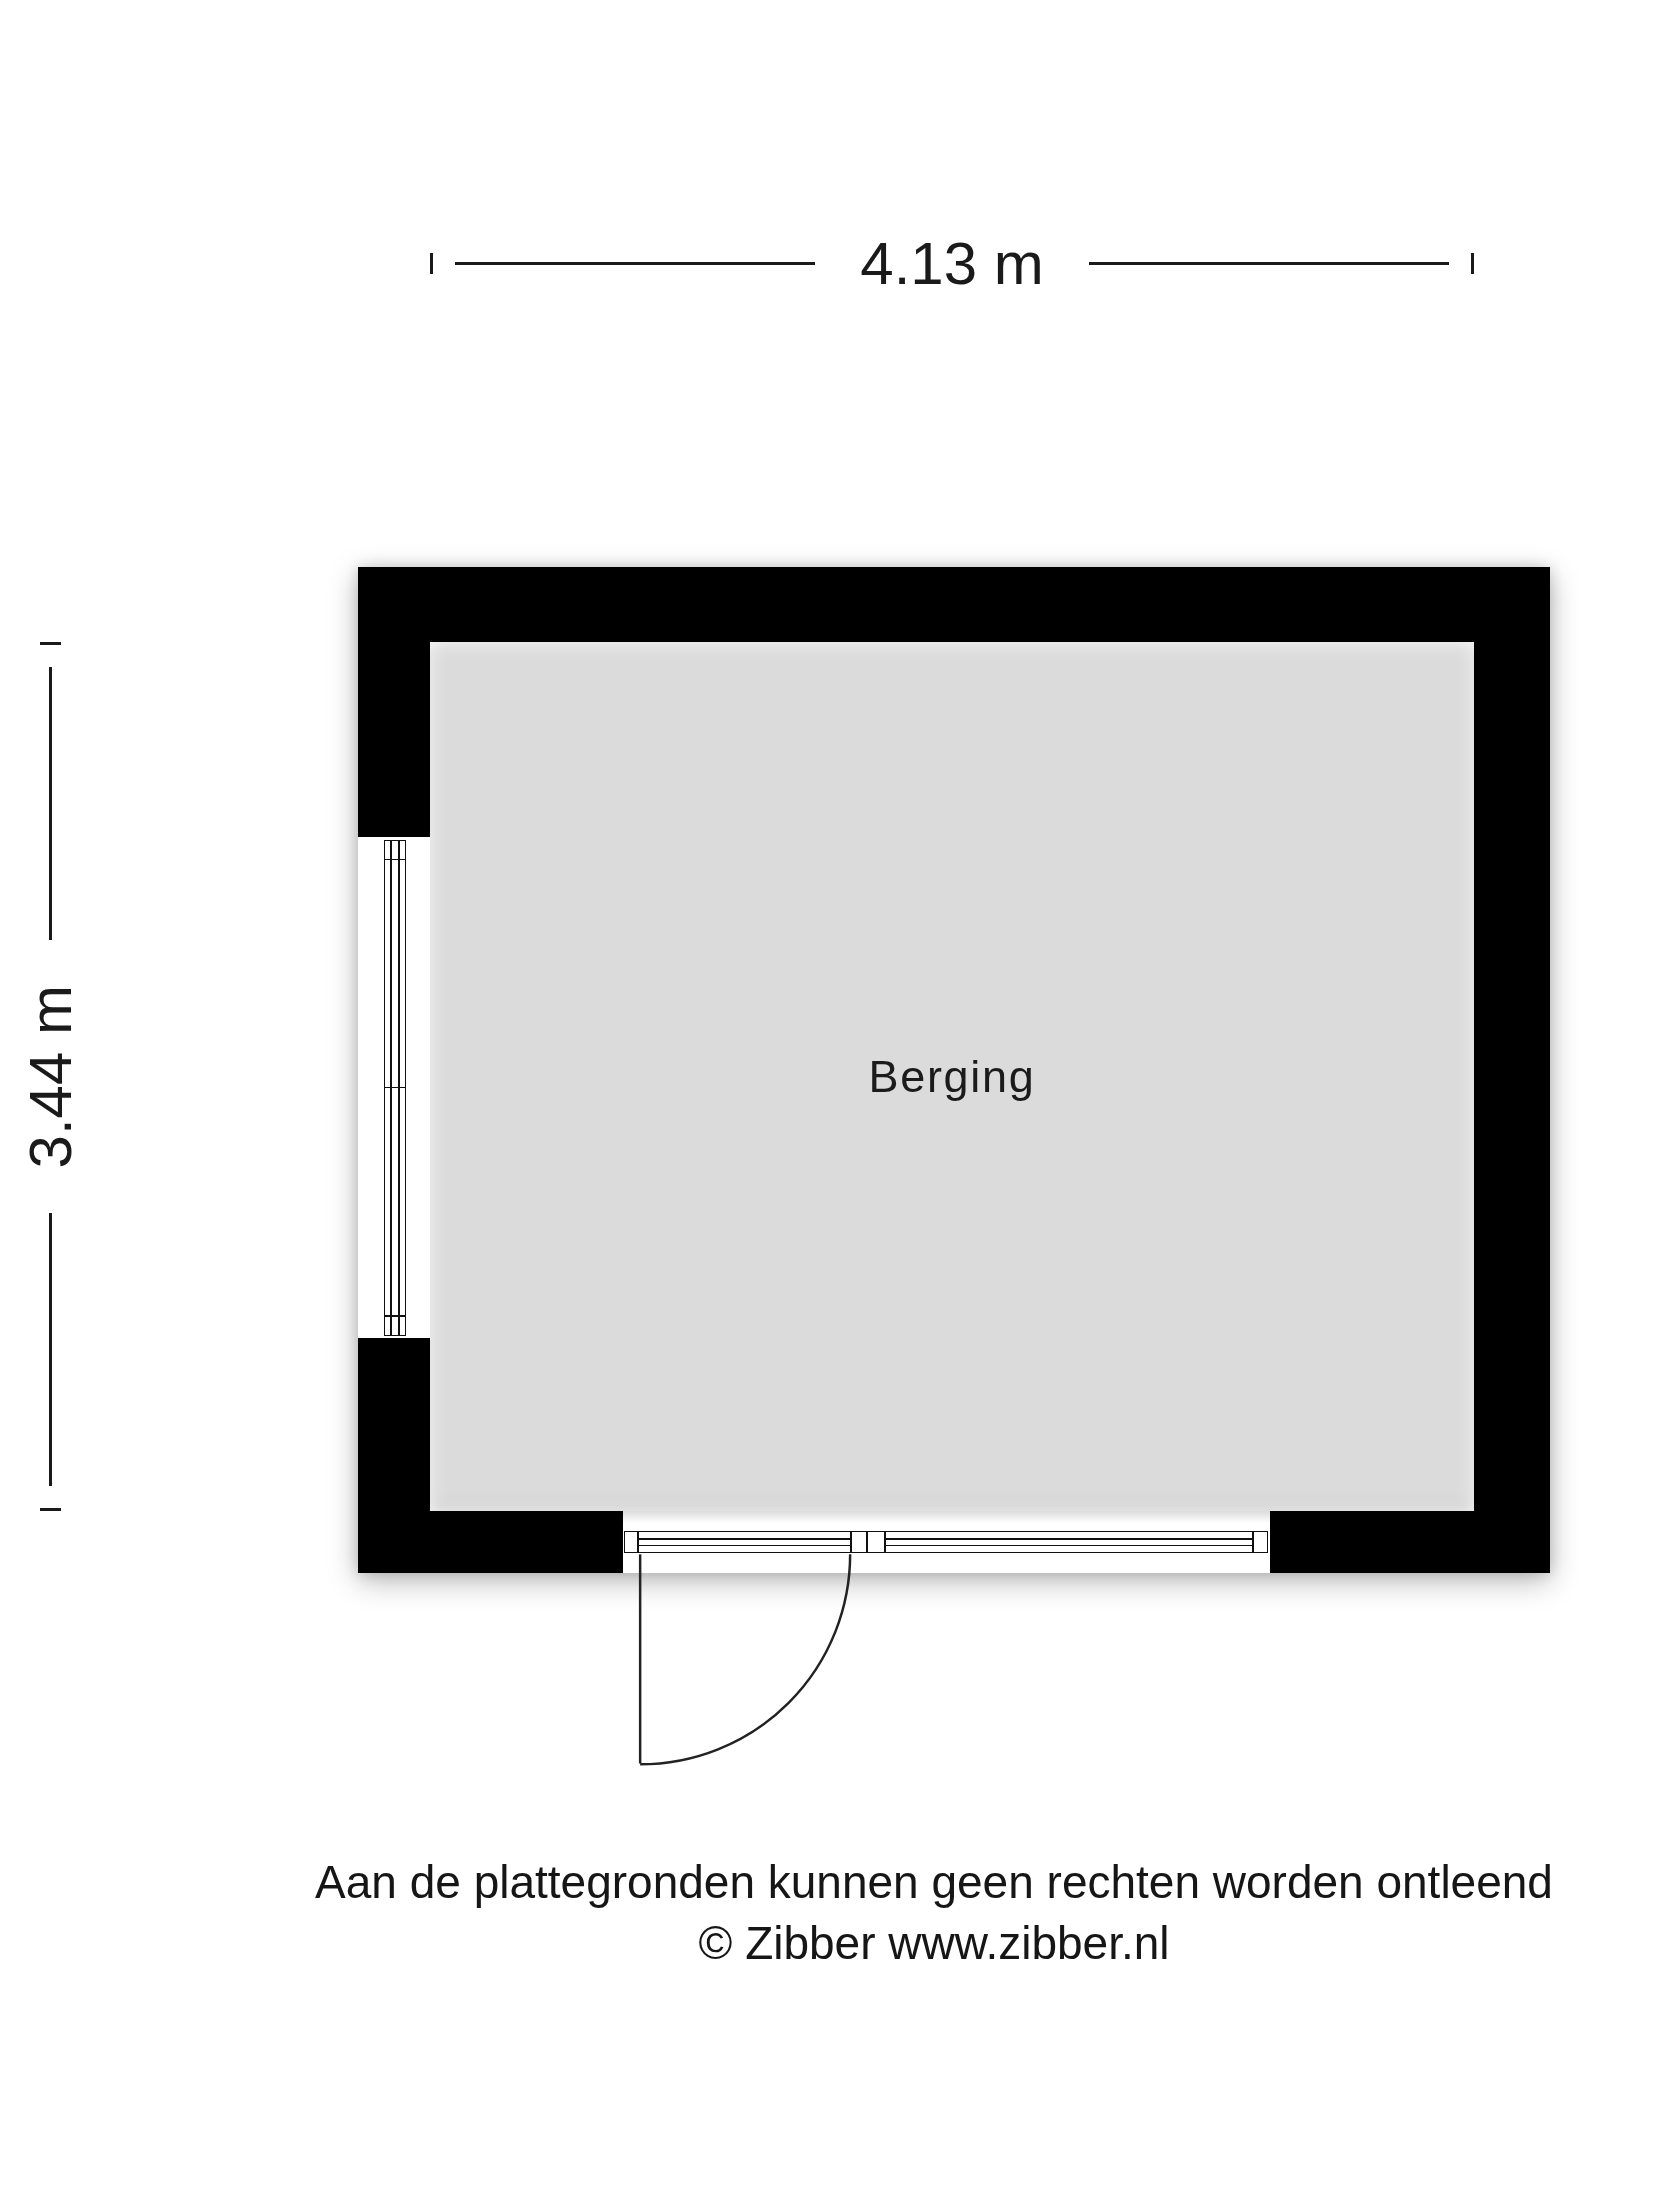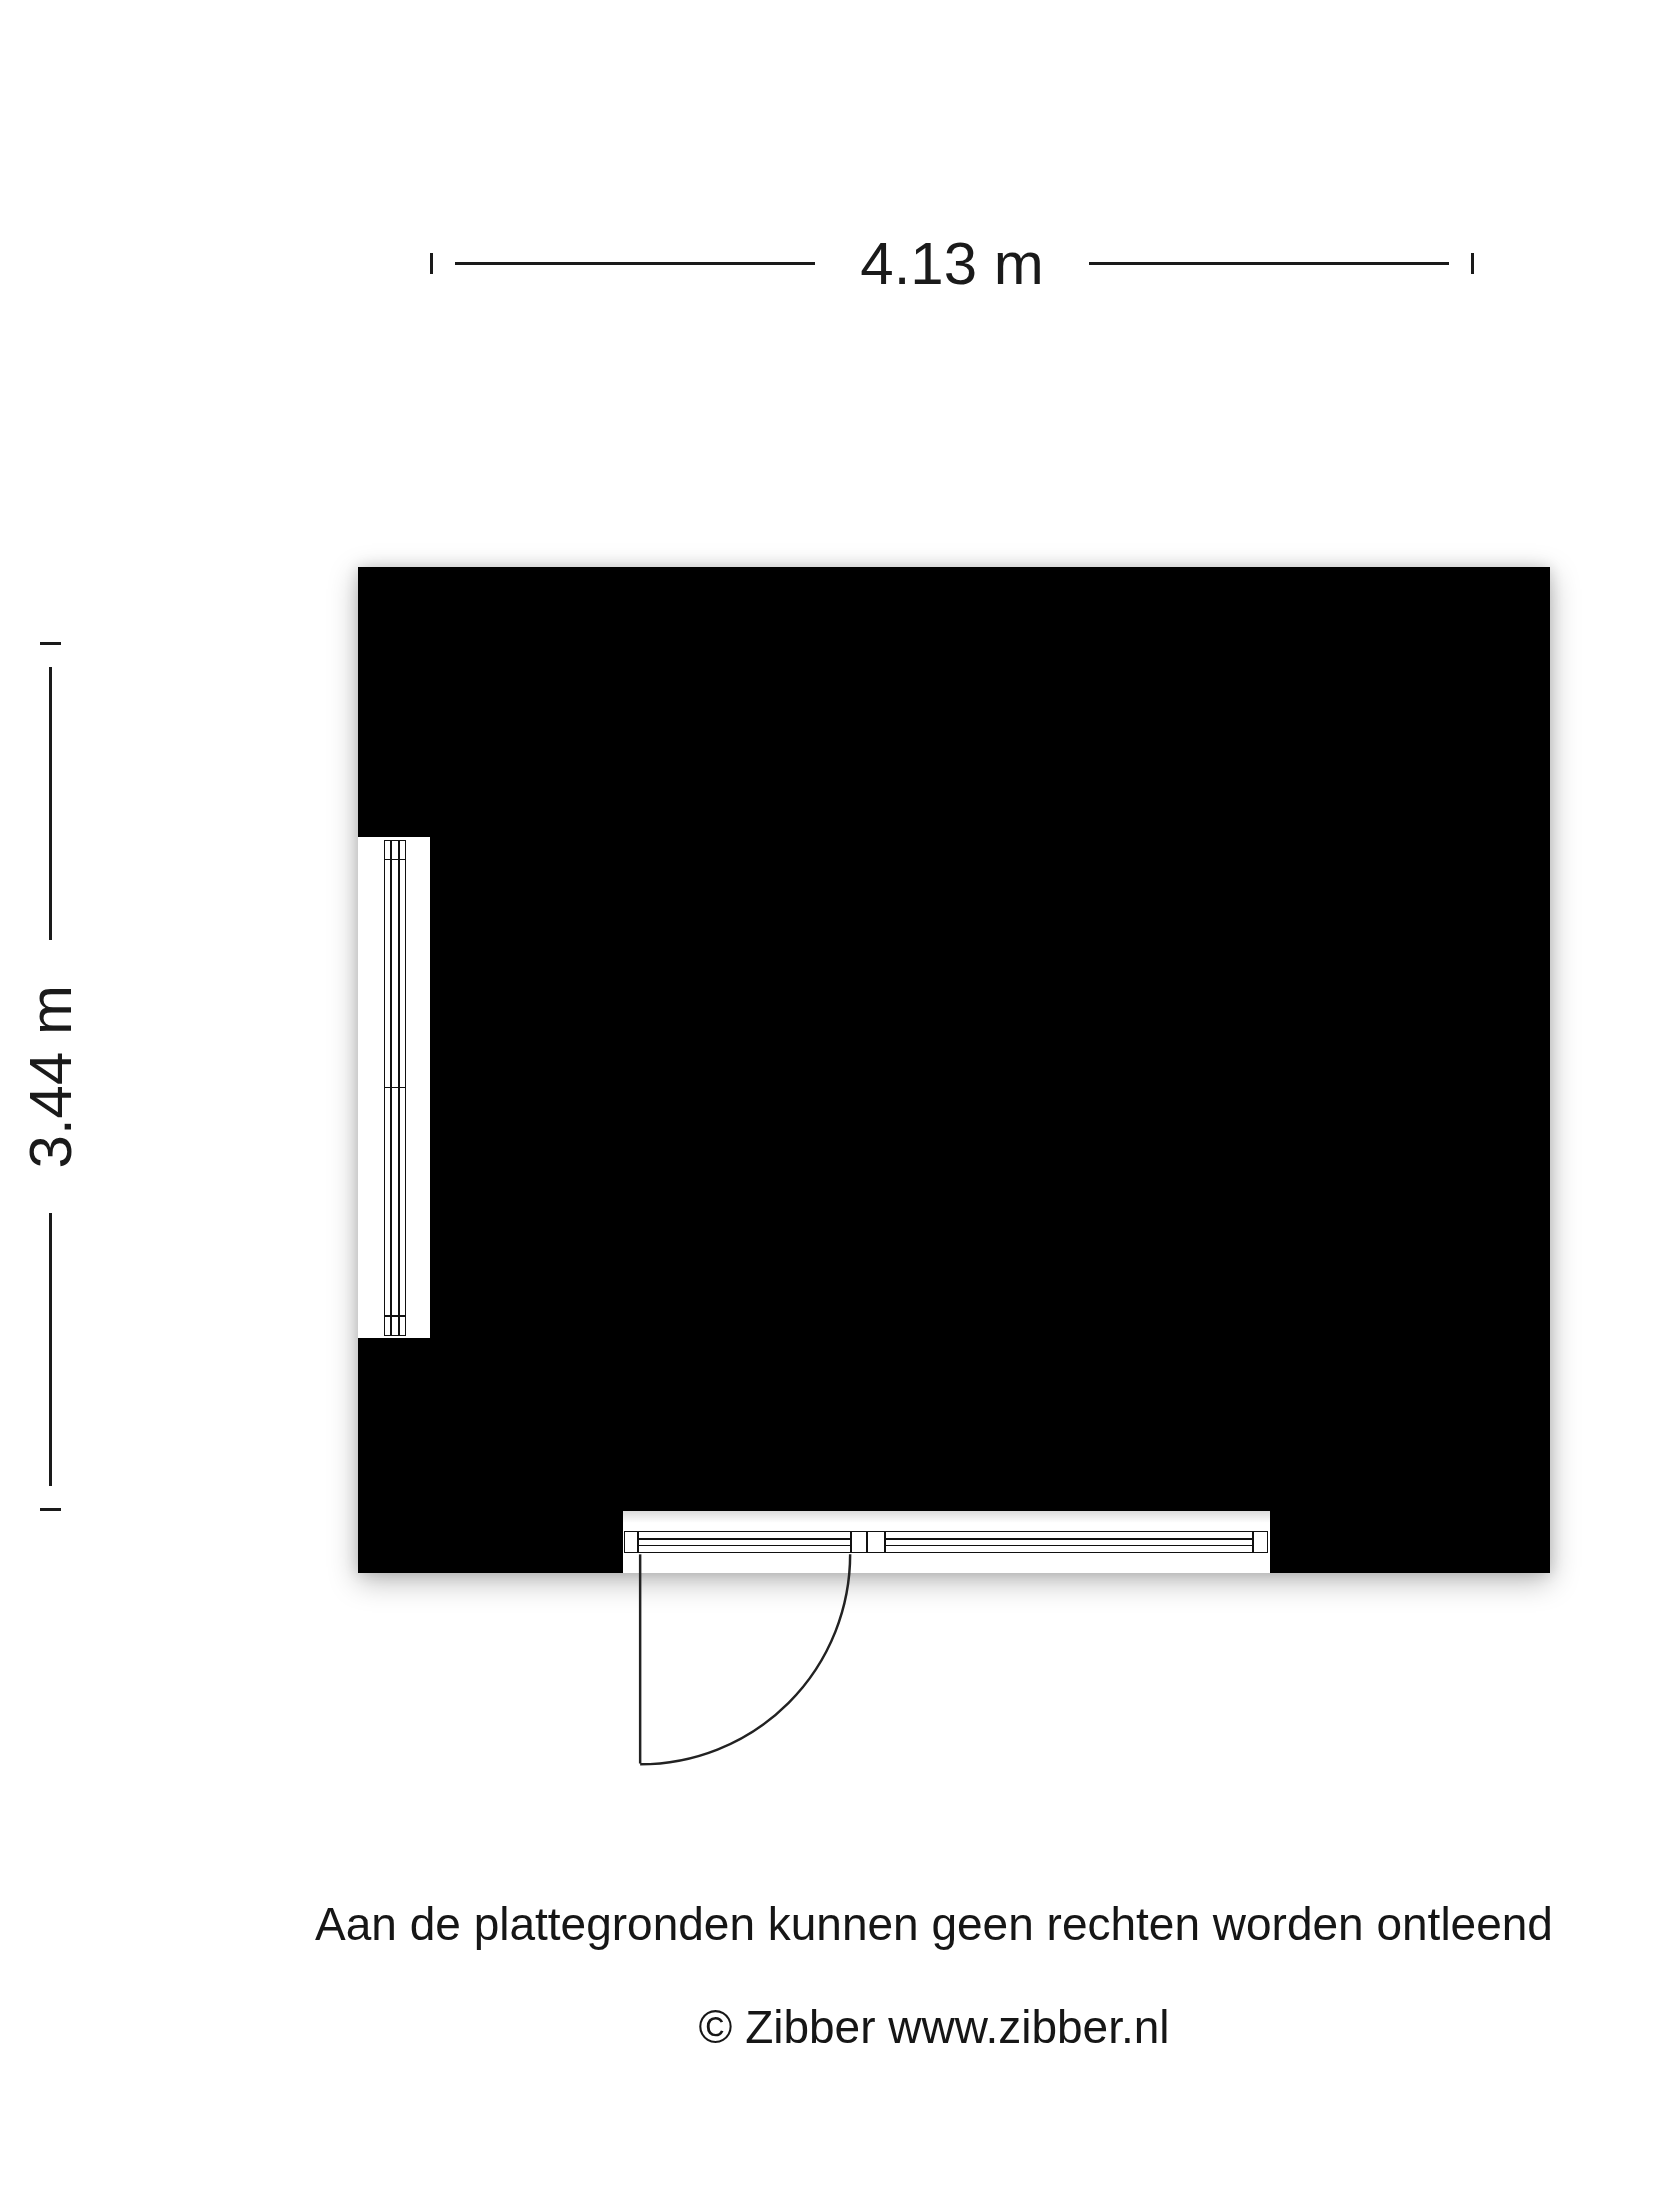--- a/index.html
+++ b/index.html
@@ -48,21 +48,21 @@
   .hl{position:absolute;left:0;right:0;height:1.7px;background:#111;display:block;}
   .hl.a{top:31%;} .hl.b{top:64%;}
 
   
   .door-svg{position:absolute;left:0;top:0;width:1654px;height:2205px;pointer-events:none;}
   .door-svg path{fill:none;stroke:#222;stroke-width:3;}
 
   
   .footer{position:absolute;left:934px;transform:translateX(-50%);top:1852px;text-align:center;
           color:#161616;white-space:nowrap;}
-  .f1,.f2{font-size:46px;line-height:1.32;margin-top:42px;}
+  .f1,.f2{font-size:46px;line-height:1.32;}
 </style>
 </head>
 <body>
 
 <div class="page">
 
   <div class="dim dim-top">
     <span class="tick v"></span>
     <span class="dline h"></span>
     <span class="dim-label">4.13 m</span>
@@ -73,20 +73,23 @@
   <div class="dim dim-left">
     <span class="tick h"></span>
     <span class="dline v"></span>
     <span class="dim-label">3.44 m</span>
     <span class="dline v"></span>
     <span class="tick h"></span>
   </div>
 
   <div class="plan">
 
+    <div class="interior">
+      <span class="room-label">Berging</span>
+    </div>
 
     <div class="win-left-opening">
       <div class="win-frame">
         <i class="wv a"></i>
         <i class="wv b"></i>
         <i class="wh t"></i>
         <i class="wh m"></i>
         <i class="wh b2"></i>
       </div>
     </div>

